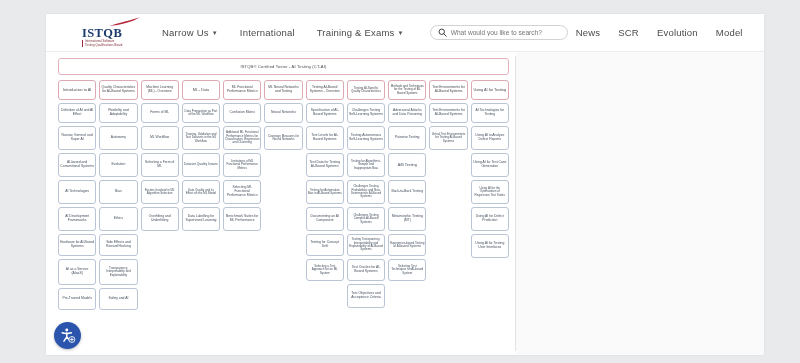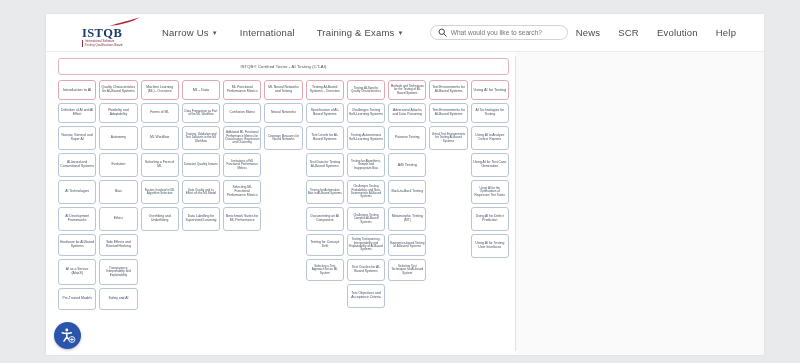--- a/index.html
+++ b/index.html
@@ -182,21 +182,21 @@
             <line x1="7.7" y1="7.7" x2="11" y2="11" stroke="#3b3b3b" stroke-width="1.3" stroke-linecap="round"></line>
           </svg>
         </span>
         <input id="search-input" type="text" placeholder="What would you like to search?" style="">
       </div>
 
       <div class="nav-right">
         <div class="nav-item">News</div>
         <div class="nav-item">SCR</div>
         <div class="nav-item">Evolution</div>
-        <div class="nav-item">Help</div>
+        <div class="nav-item">Model</div>
       </div>
     </div>
 
     <div id="content">
       <div id="left-pane">
         <div id="diagram-title">ISTQB® Certified Tester - AI Testing (CT-AI)</div>
         <div id="columns">
             <div class="col">
               <div class="node head s-38 h-20">Introduction to AI</div>
               <div class="node s-34 h-20">Definition of AI and AI Effect</div>

